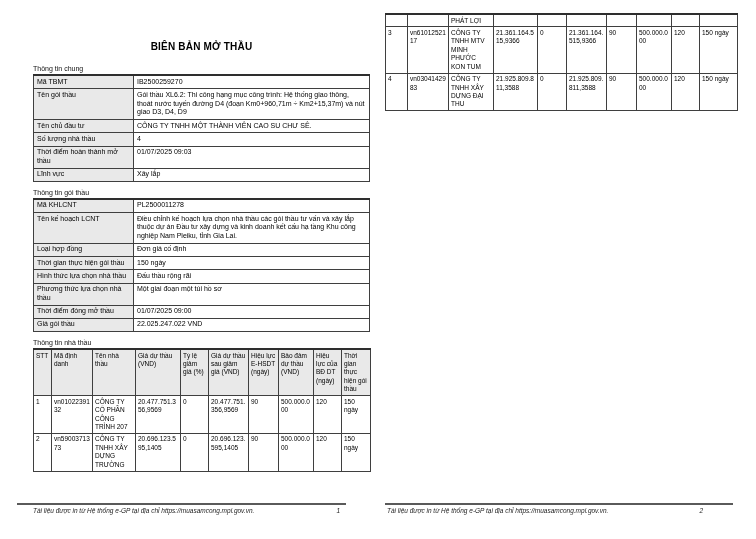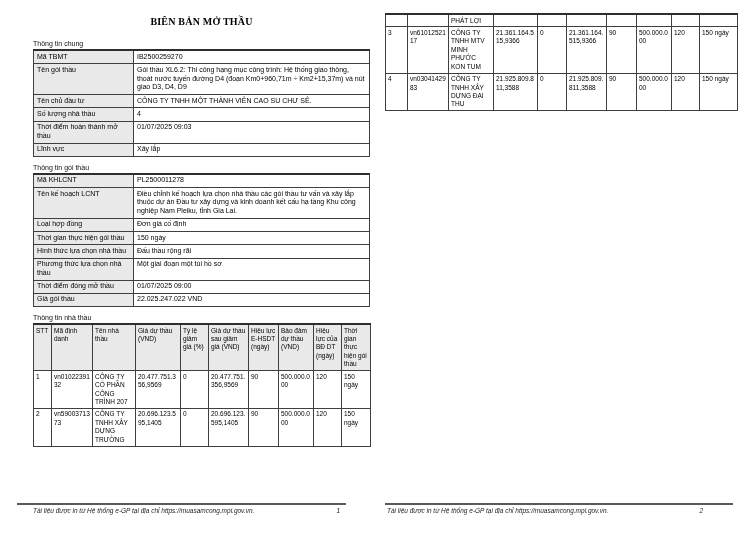--- a/index.html
+++ b/index.html
@@ -14,23 +14,22 @@
   .page { position:absolute; top:0; width:378px; height:539px; background:#fff; }
   #page1 { left:0; }
   #page2 { left:378px; }
 
   .p1-content { margin-left:33px; width:337px; }
 
   .doc-title {
     text-align:center;
     font-weight:bold;
     font-size:10px;
-    padding-top:16px;
+    padding-top:41px;
     letter-spacing:.2px;
-    font-family:Liberation Serif, serif;
   }
 
   .section-label { font-size:7px; color:#111; margin-bottom:2px; }
   .sl-1 { margin-top:13px; }
   .sl-2 { margin-top:7px; }
   .sl-3 { margin-top:7px; }
 
   table.info {
     width:337px;
     border-collapse:collapse;

